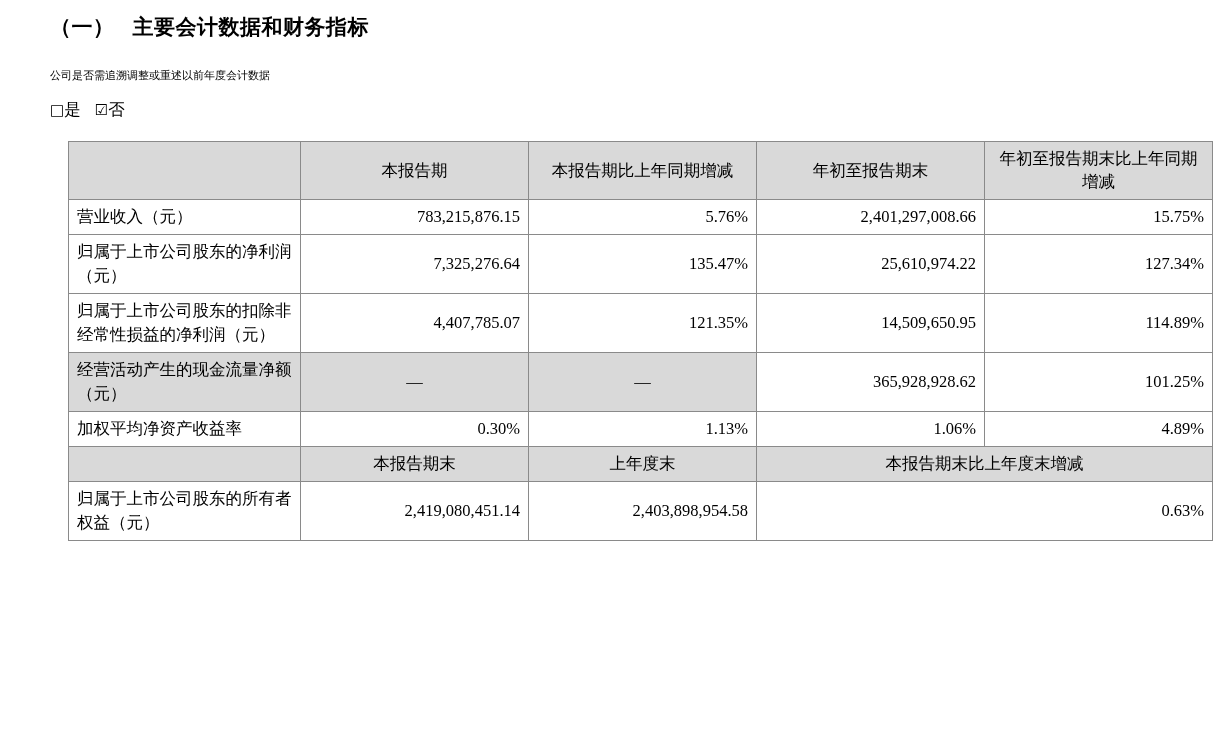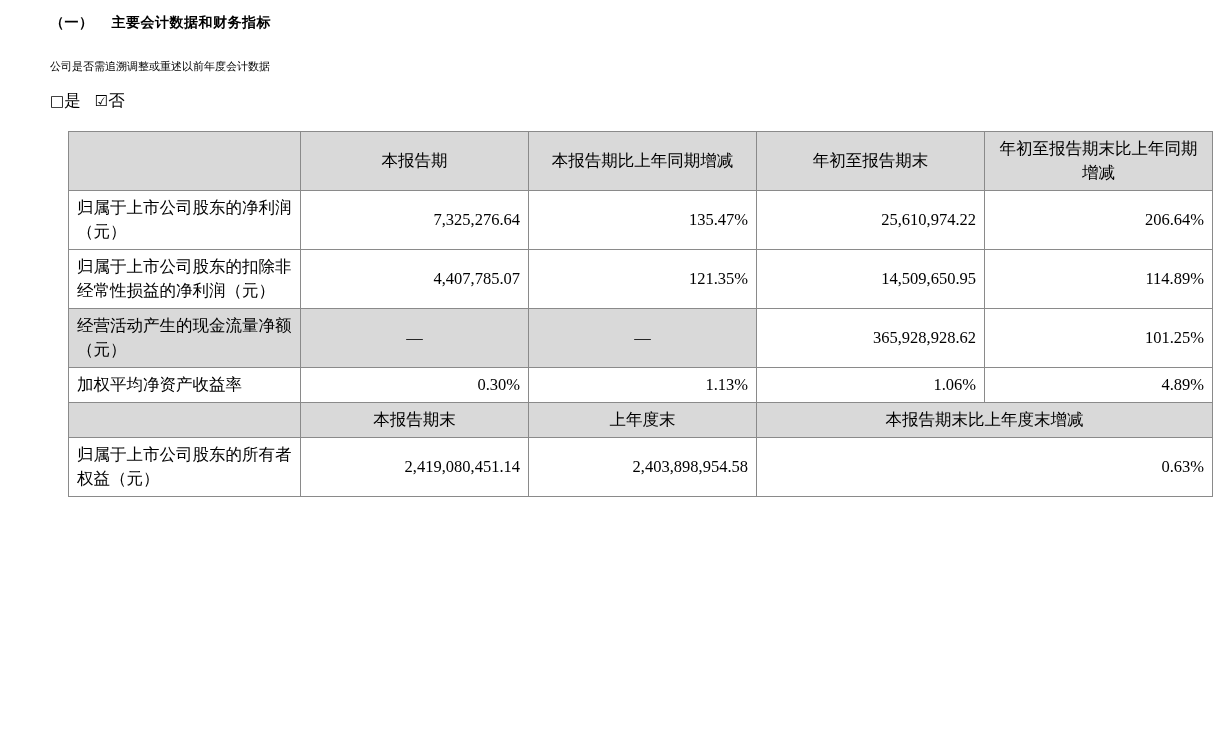--- a/index.html
+++ b/index.html
@@ -15,21 +15,21 @@
     overflow: hidden;
   }
   .page {
     position: relative;
     width: 1228px;
     height: 745px;
     box-sizing: border-box;
     padding: 14px 48px 0 50px;
   }
   .section-title {
-    font-size: 14px;
+    font-size: 21px;
     font-weight: bold;
     letter-spacing: 0.5px;
     margin: 0 0 26px 0;
     line-height: 1.3;
   }
   .section-title .num {
     margin-right: 8px;
   }
   .para {
     font-size: 11px;
@@ -113,27 +113,34 @@
     </colgroup>
     <tbody>
       <tr>
         <td class="hdr"></td>
         <td class="hdr">本报告期</td>
         <td class="hdr">本报告期比上年同期增减</td>
         <td class="hdr">年初至报告期末</td>
         <td class="hdr">年初至报告期末比上年同期增减</td>
       </tr>
 
+      <tr>
+        <td class="rowlabel">营业收入（元）</td>
+        <td class="num">783,215,876.15</td>
+        <td class="num">5.76%</td>
+        <td class="num">2,401,297,008.66</td>
+        <td class="num">15.75%</td>
+      </tr>
 
       <tr>
         <td class="rowlabel">归属于上市公司股东的净利润（元）</td>
         <td class="num">7,325,276.64</td>
         <td class="num">135.47%</td>
         <td class="num">25,610,974.22</td>
-        <td class="num">206.64%</td>
+        <td class="num">127.34%</td>
       </tr>
 
       <tr>
         <td class="rowlabel">归属于上市公司股东的扣除非经常性损益的净利润（元）</td>
         <td class="num">4,407,785.07</td>
         <td class="num">121.35%</td>
         <td class="num">14,509,650.95</td>
         <td class="num">114.89%</td>
       </tr>
 

